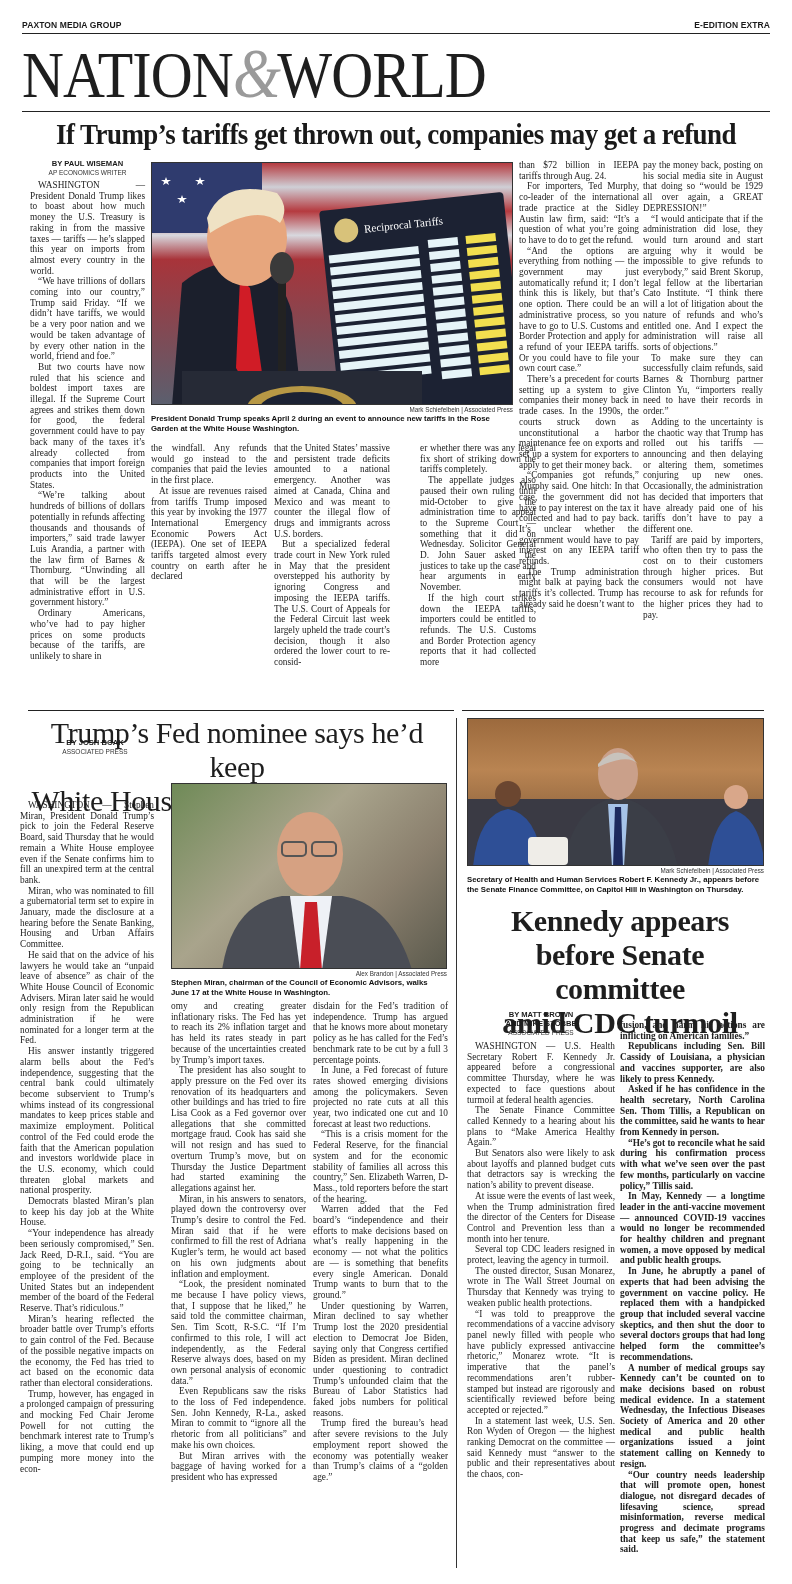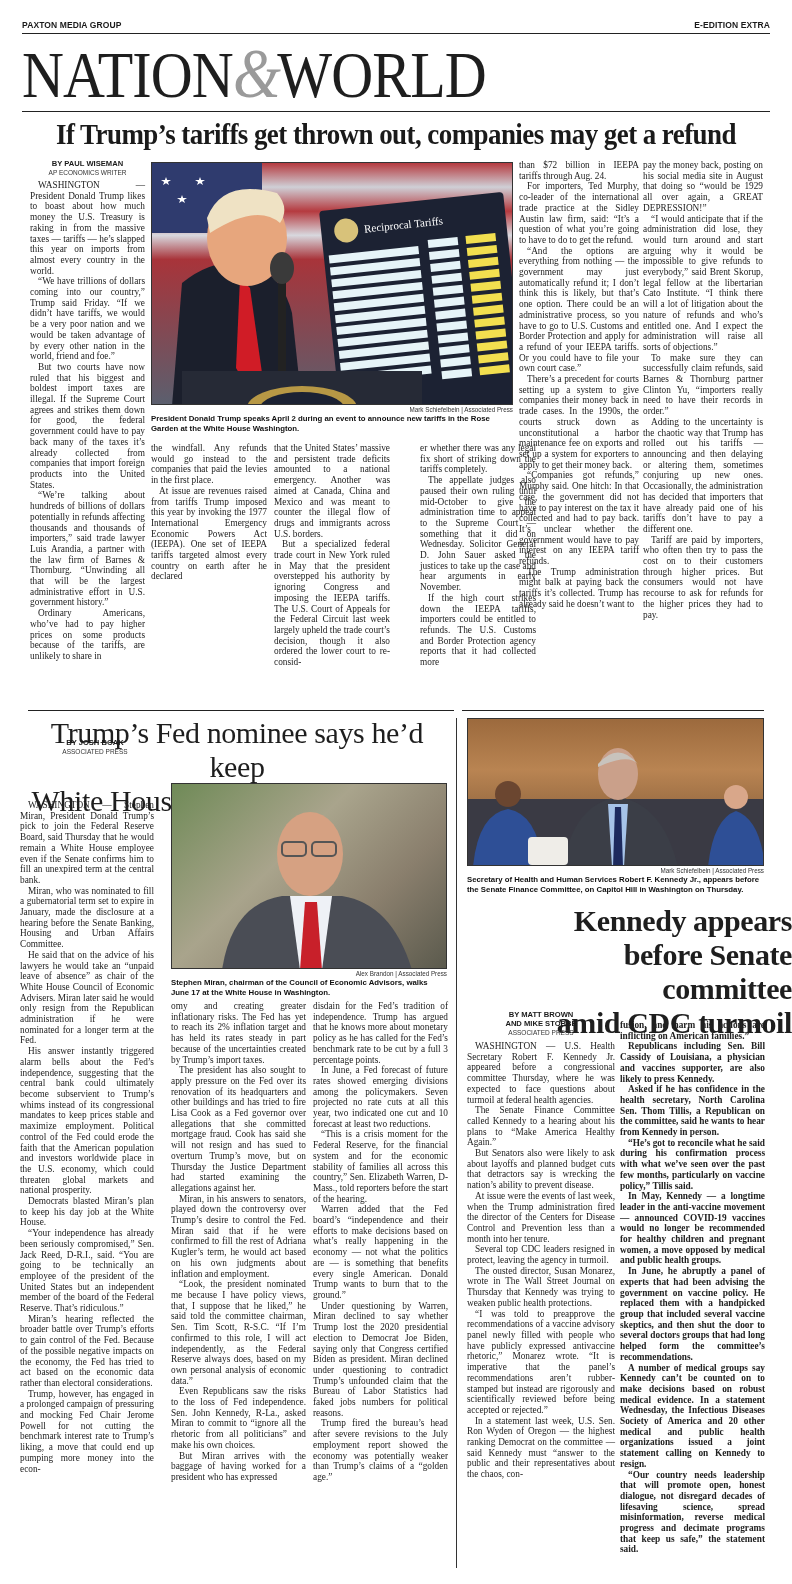--- a/index.html
+++ b/index.html
@@ -38,21 +38,21 @@
 <h1 class="abs headline1">If Trump’s tariffs get thrown out, companies may get a refund</h1>
 
 <div class="abs byline" style="left:30px; top:159px; width:115px;">
   <div class="name">BY PAUL WISEMAN</div>
   <div class="org">AP ECONOMICS WRITER</div>
 </div>
 
 <div class="abs col" style="left:30px; top:180px; width:115px; height:520px;">
   <p>WASHINGTON — President Donald Trump likes to boast about how much money the U.S. Treasury is raking in from the massive taxes — tariffs — he’s slapped this year on imports from almost every country in the world.</p>
   <p>“We have trillions of dollars coming into our country,” Trump said Friday. “If we didn’t have tariffs, we would be a very poor nation and we would be taken advantage of by every other nation in the world, friend and foe.”</p>
-  <p>But two courts have now ruled that his biggest and boldest import taxes are illegal. If the Supreme Court agrees and strikes them down for good, the federal government could have to pay back many of the taxes it’s already collected from companies that import foreign products into the United States.</p>
+  <p>But two courts have now ruled that his science and boldest import taxes are illegal. If the Supreme Court agrees and strikes them down for good, the federal government could have to pay back many of the taxes it’s already collected from companies that import foreign products into the United States.</p>
   <p>“We’re talking about hundreds of billions of dollars potentially in refunds affecting thousands and thousands of importers,” said trade lawyer Luis Arandia, a partner with the law firm of Barnes &amp; Thornburg. “Unwinding all that will be the largest administrative effort in U.S. government history.”</p>
   <p>Ordinary Americans, who’ve had to pay higher prices on some products because of the tariffs, are unlikely to share in</p>
 </div>
 
 <div class="abs photo" style="left:151px; top:162px; width:362px; height:243px; background: linear-gradient(180deg,#b53a3f 0%, #cfcfd6 10%, #b53a3f 20%, #d8d8de 30%, #a8343a 40%, #5b5f6e 100%);">
   <svg width="362" height="243" viewBox="0 0 362 243">
     <rect x="0" y="0" width="110" height="70" fill="#2f3b6e"></rect>
     <g fill="#ffffff">
         <polygon points="14,14 17,22 9,17 19,17 11,22"></polygon>
         <polygon points="48,14 51,22 43,17 53,17 45,22"></polygon>
@@ -211,21 +211,21 @@
     <path d="M140 85 L160 85 L156 148 L144 148 Z" fill="#a6c3e8"></path>
     <path d="M147 88 L153 88 L155 148 L145 148 Z" fill="#1d2a5e"></path>
     <ellipse cx="150" cy="55" rx="20" ry="26" fill="#caa08a"></ellipse>
     <path d="M130 45 Q150 22 170 45 Q160 34 130 48 Z" fill="#c8c3bd"></path>
     <rect x="60" y="118" width="40" height="28" rx="4" fill="#efede8"></rect>
   </svg>
 </div>
 <div class="abs credit" style="left:467px; top:867px; width:297px;">Mark Schiefelbein | Associated Press</div>
 <div class="abs cutline" style="left:467px; top:875px; width:297px;">Secretary of Health and Human Services Robert F. Kennedy Jr., appears before the Senate Finance Committee, on Capitol Hill in Washington on Thursday.</div>
 
-<div class="abs headline3" style="left:490px; top:904px; width:302px;text-align:right;">
+<div class="abs headline3" style="left:469px; top:904px; width:302px;">
   <div>Kennedy appears</div>
   <div>before Senate committee</div>
   <div>amid CDC turmoil</div>
 </div>
 
 <div class="abs byline" style="left:467px; top:1010px; width:148px;">
   <div class="name">BY MATT BROWN</div>
   <div class="name">AND MIKE STOBBE</div>
   <div class="org">ASSOCIATED PRESS</div>
 </div>

